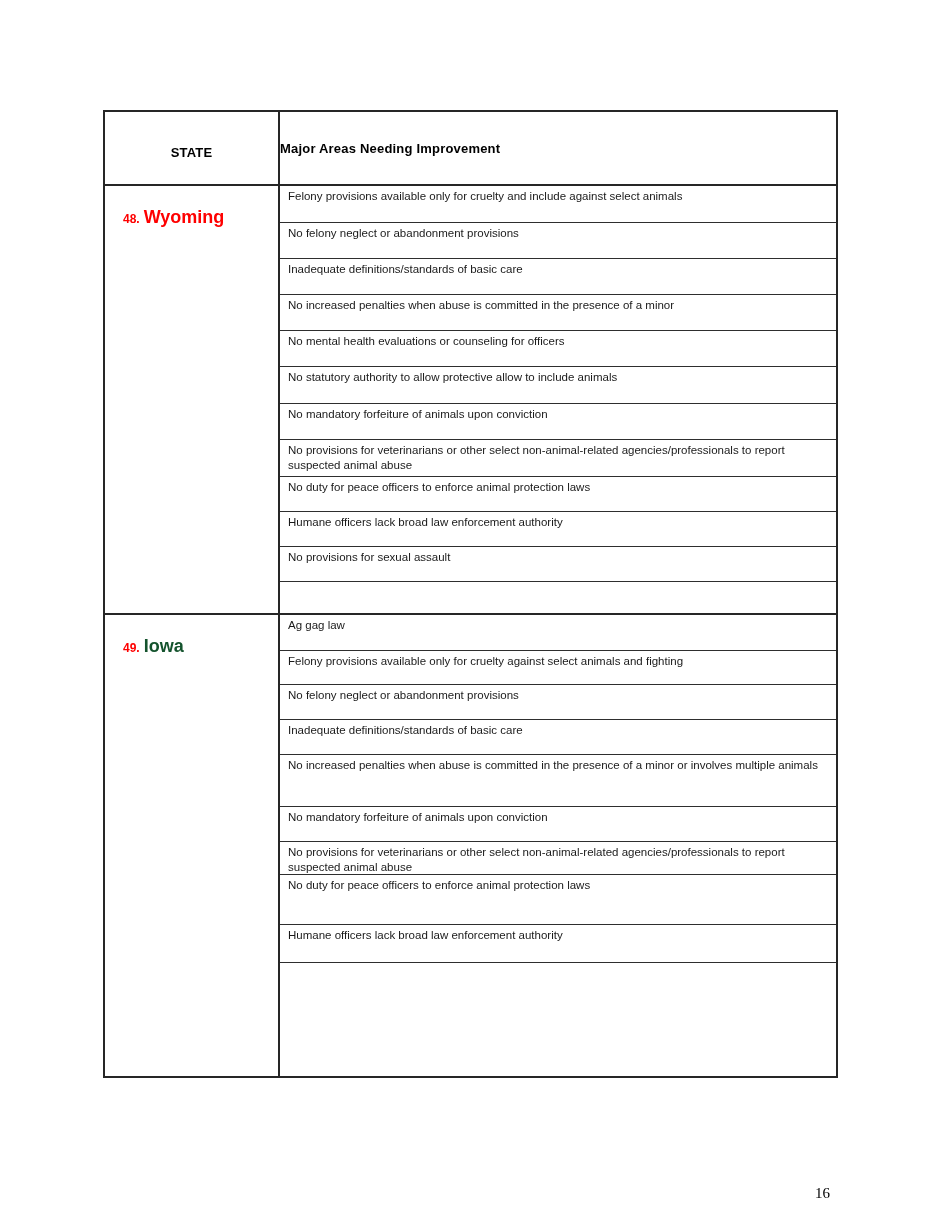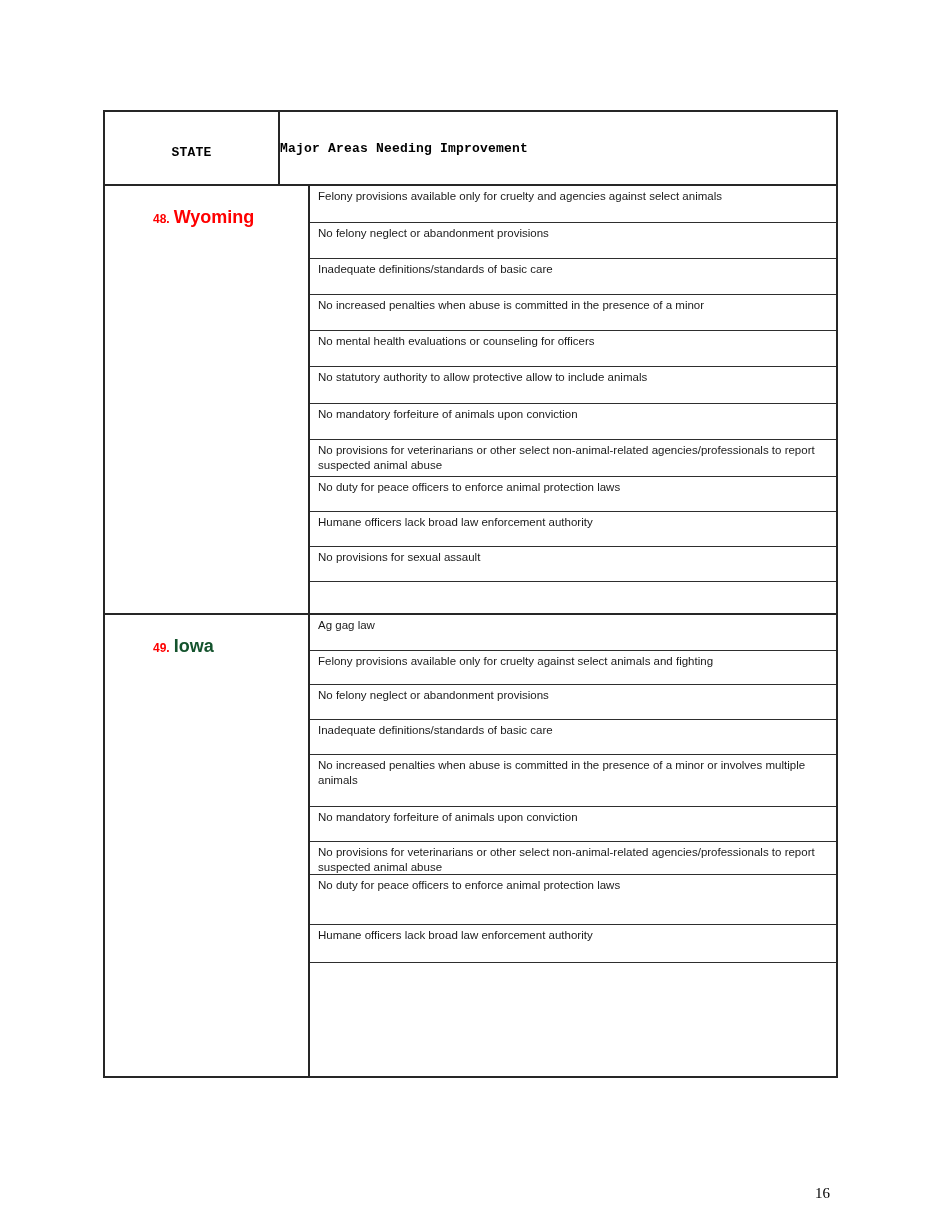--- a/index.html
+++ b/index.html
@@ -22,40 +22,40 @@
     position: absolute;
     left: 103px; top: 110px;
     width: 735px; height: 968px;
     border: 2px solid #262626;
     display: flex; flex-direction: column;
     background: #ffffff;
   }
   .trow { display: flex; flex-direction: row; width: 100%; }
 
   
-  .header-row { height: 74px; border-bottom: 2px solid #262626; flex: 0 0 auto; font-family: Liberation Mono, monospace; }
+  .header-row { height: 74px; border-bottom: 2px solid #262626; flex: 0 0 auto; }
   .state-col  { width: 175px; border-right: 2px solid #262626; flex: 0 0 auto; }
   .improve-col{ flex: 1 1 auto; display: flex; flex-direction: column; }
   .header-state-cell {
     display: flex; justify-content: center; align-items: flex-start;
     padding-top: 33px;
   }
   .header-improve-cell {
     display: flex; justify-content: center; align-items: flex-start;
   }
   .th-text {
     font-weight: bold; color: #000000;
     font-size: 13px; letter-spacing: 0.2px;
   }
 
   
   .section { flex: 0 0 auto; }
   .section-wyoming { height: 429px; border-bottom: 2px solid #262626; }
   .section-iowa { flex: 1 1 auto; }
-  .state-cell { padding: 21px 6px 0 18px; white-space: nowrap; margin-left: 30px; }
+  .state-cell { padding: 21px 6px 0 18px; white-space: nowrap; }
   .state-rank { font-weight: bold; font-size: 12px; }
   .state-name { font-weight: bold; font-size: 18px; margin-left: 4px; }
 
   .item-row {
     width: 100%;
     border-bottom: 1px solid #2e2e2e;
     overflow: hidden;
     flex: 0 0 auto;
   }
   .item-row.last { border-bottom: none; }
@@ -91,21 +91,21 @@
         <span class="th-text">Major Areas Needing Improvement</span>
       </div>
     </div>
 
     <div class="trow section section-wyoming">
       <div class="state-col state-cell">
         <span class="state-rank red" style="color: rgb(254, 0, 0);">48.</span><span class="state-name red" style="color: rgb(254, 0, 0);">Wyoming</span>
       </div>
       <div class="improve-col">
         <div class="item-row" style="height:37px">
-            <span class="cell-text">Felony provisions available only for cruelty and agencies against select animals</span>
+            <span class="cell-text">Felony provisions available only for cruelty and include against select animals</span>
           </div>
         <div class="item-row" style="height:36px">
             <span class="cell-text">No felony neglect or abandonment provisions</span>
           </div>
         <div class="item-row" style="height:36px">
             <span class="cell-text">Inadequate definitions/standards of basic care</span>
           </div>
         <div class="item-row" style="height:36px">
             <span class="cell-text">No increased penalties when abuse is committed in the presence of a minor</span>
           </div>

